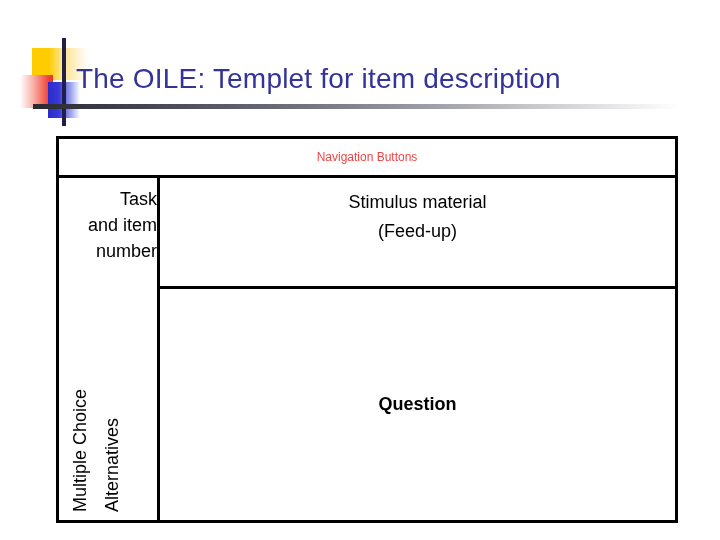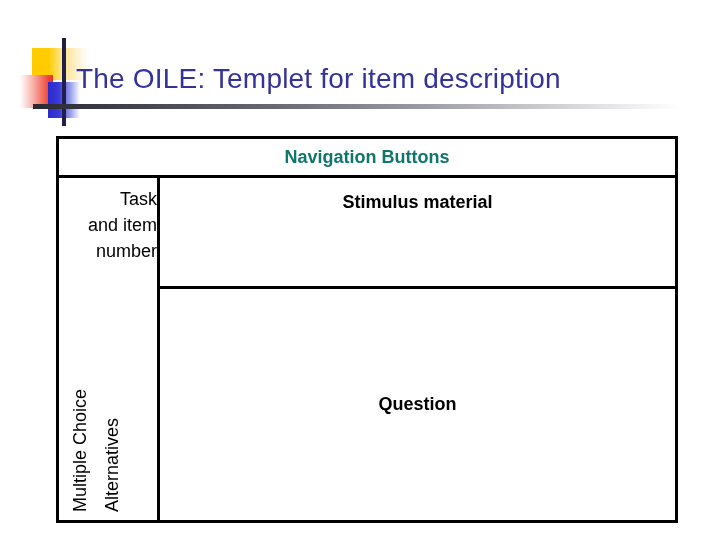--- a/index.html
+++ b/index.html
@@ -98,23 +98,23 @@
     left: 0; top: 0;
     width: 616px;
     height: 39px;
     border-bottom: 3px solid #000000;
     box-sizing: border-box;
     display: flex;
     align-items: center;
     justify-content: center;
   }
   .nav-row .cell-text {
-    font-size: 18px;
-    font-weight: bold;
-    color: #0f766e;
+    font-size: 12px;
+    font-weight: normal;
+    color: #ef4444;
   }
 
   .left-col {
     position: absolute;
     left: 0;
     top: 39px;
     width: 101px;
     height: 342px;
     border-right: 3px solid #000000;
     box-sizing: border-box;
@@ -165,21 +165,21 @@
     left: 0; top: 0;
     width: 515px;
     height: 111px;
     border-bottom: 3px solid #000000;
     box-sizing: border-box;
     padding-top: 10px;
     text-align: center;
   }
   .stimulus-cell .line {
     font-size: 18px;
-    font-weight: bold;
+    font-weight: normal;
     color: #000000;
     line-height: 29px;
   }
 
   .question-cell {
     position: absolute;
     left: 0;
     top: 111px;
     width: 515px;
     height: 231px;
@@ -225,20 +225,21 @@
       <div class="vertical-labels">
         <span class="vlabel vlabel-mc">Multiple Choice</span>
         <span class="vlabel vlabel-alt">Alternatives</span>
       </div>
     </div>
 
     <div class="right-col">
 
       <div class="stimulus-cell">
         <div class="line">Stimulus material</div>
+        <div class="line">(Feed-up)</div>
       </div>
 
       <div class="question-cell">
         <div class="line">Question</div>
       </div>
     </div>
 
   </div>
 </div>
 

